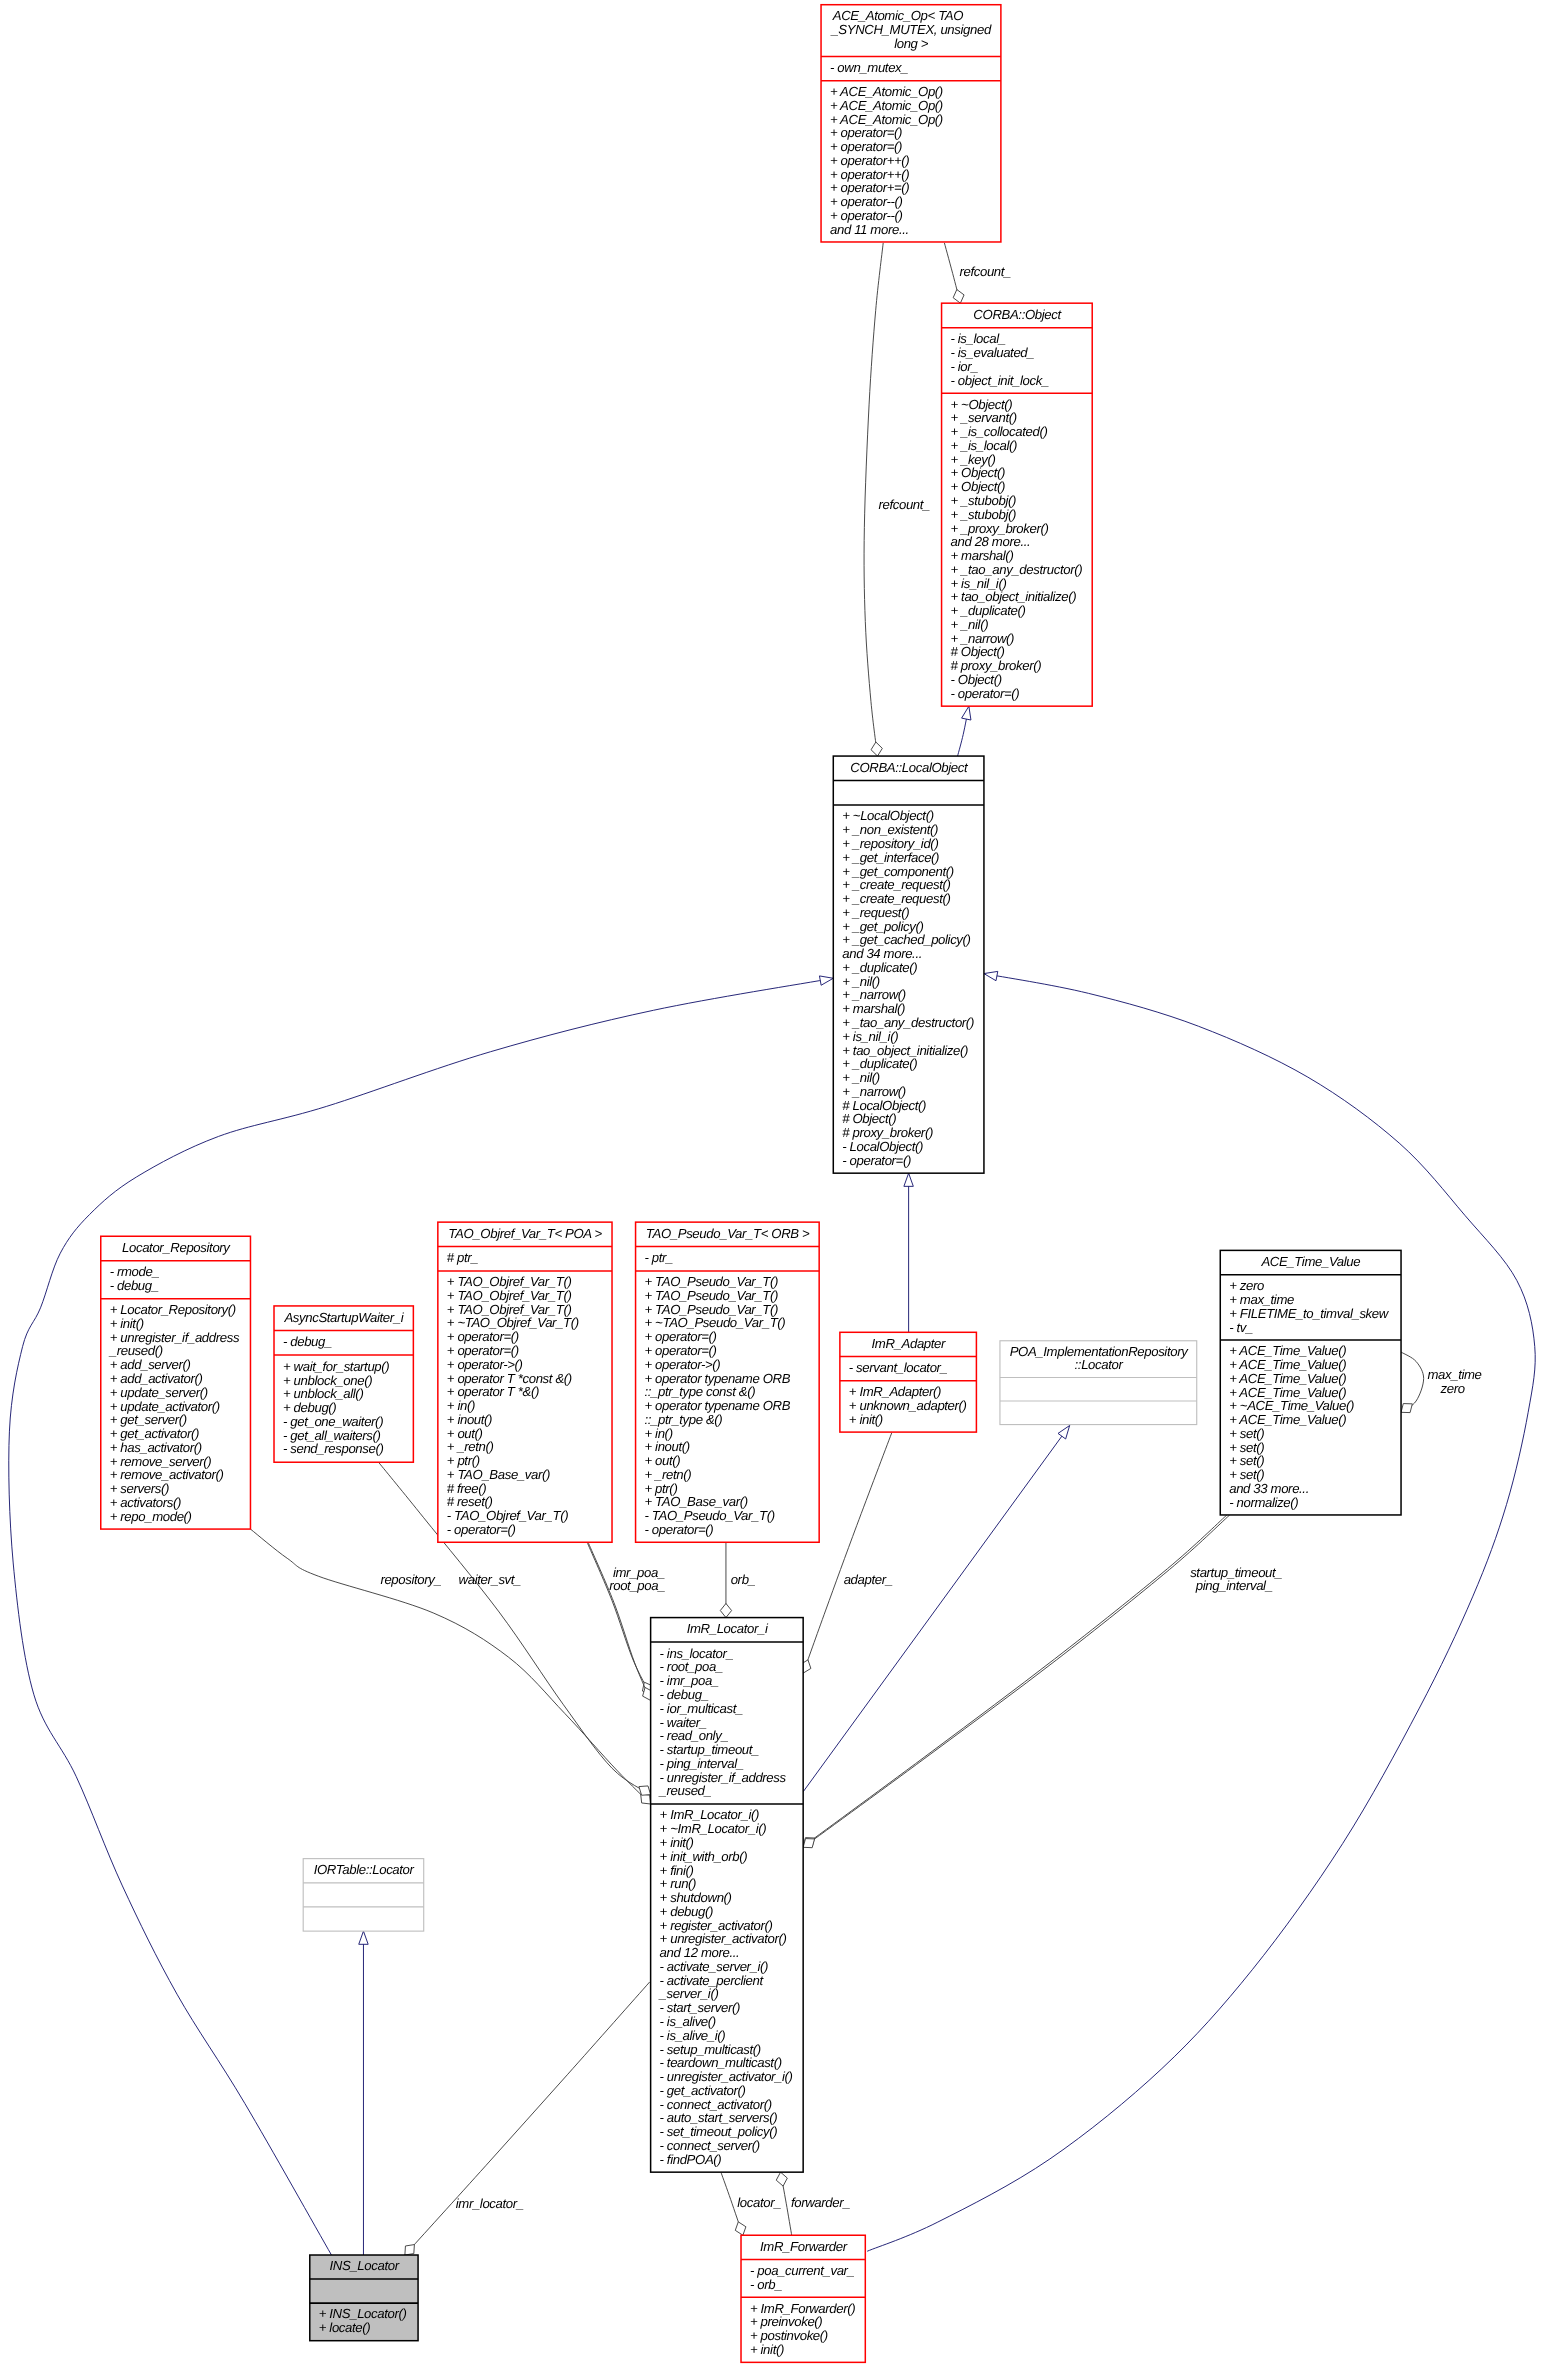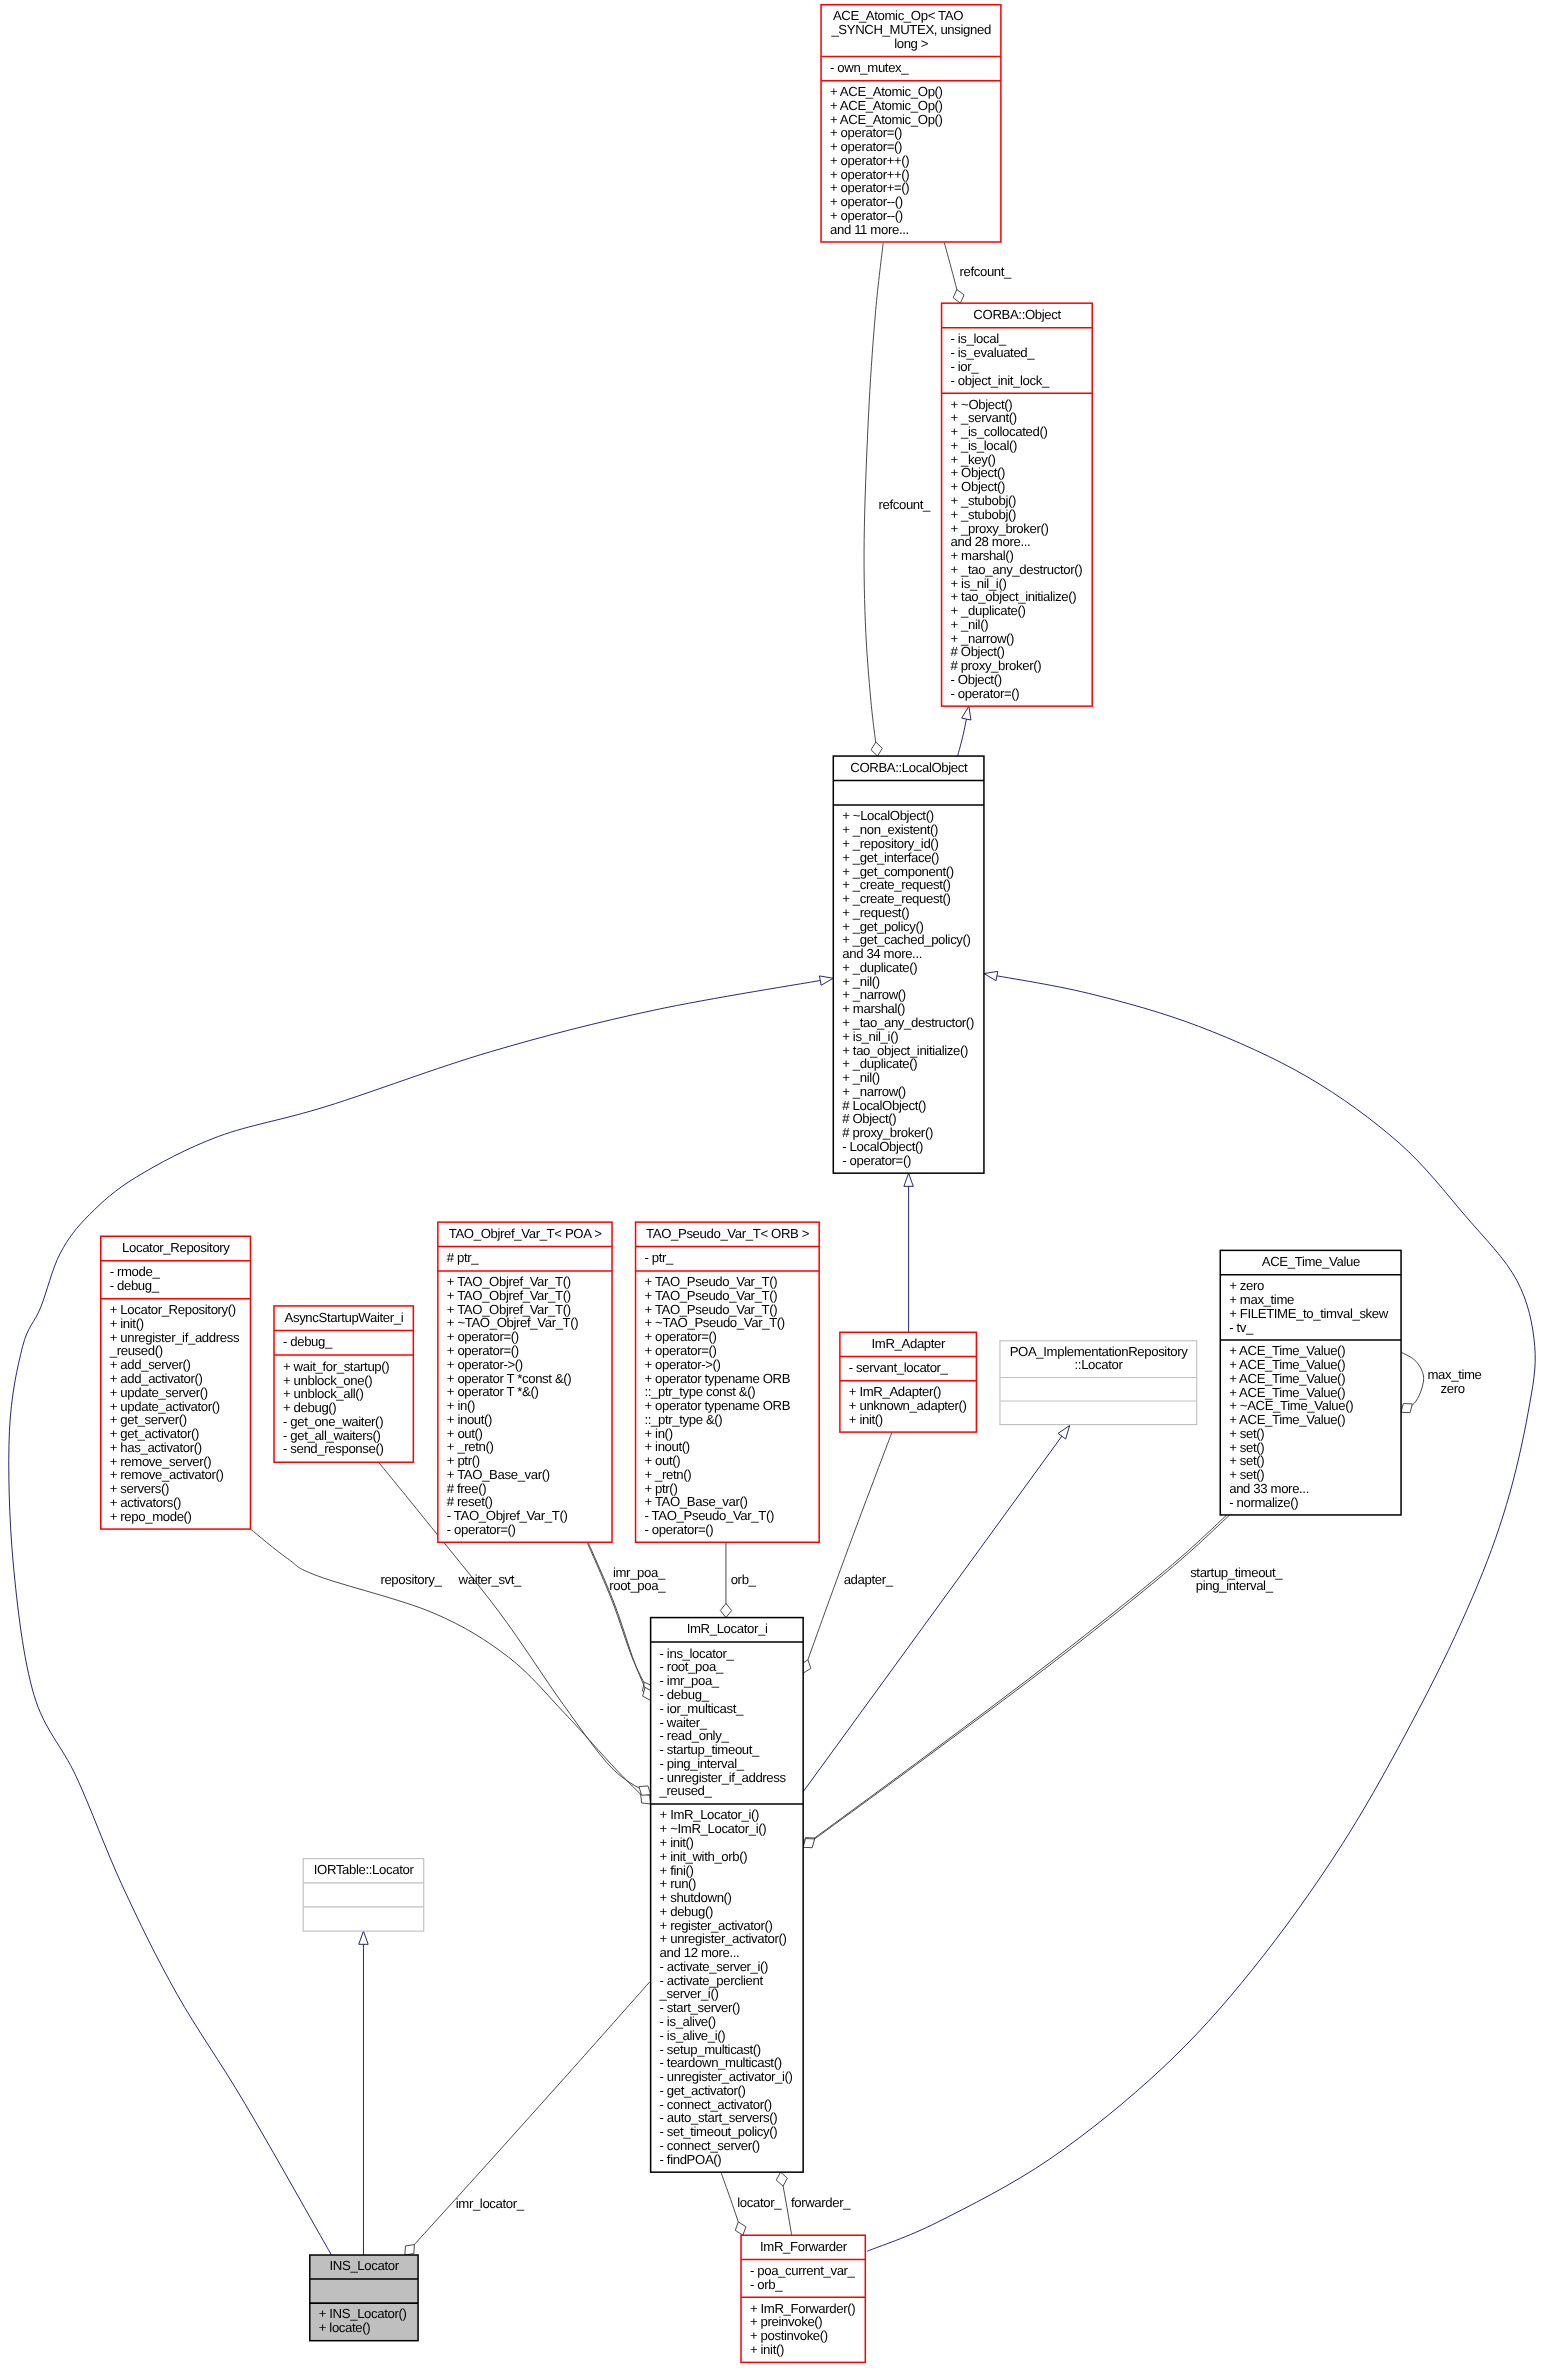--- a/index.html
+++ b/index.html
@@ -1,17 +1,17 @@
 <!DOCTYPE html>
 <html style="font-size:15px"><head>
 <meta charset="utf-8">
 <title>Collaboration diagram</title>
 <style>
   html,body{margin:0;padding:0;background:#ffffff;-webkit-font-smoothing:antialiased;text-rendering:geometricPrecision;}
-  #stage{position:relative;width:1547px;height:2368px;background:#fff;overflow:hidden;}
+  #stage{position:relative;width:1547px;height:2368px;background:#fff;overflow:hidden;font-style:italic;}
   svg#graph{display:block;position:absolute;left:0;top:0;}
   text{font-family:"Liberation Sans",sans-serif;font-size:14px;letter-spacing:-0.4px;fill:#000;}
 </style>
 </head>
 <body>
 
 <div id="stage">
   <svg id="graph" width="1547" height="2368" viewBox="0 0 1643 2515">
     <g id="edges">
         <g>

